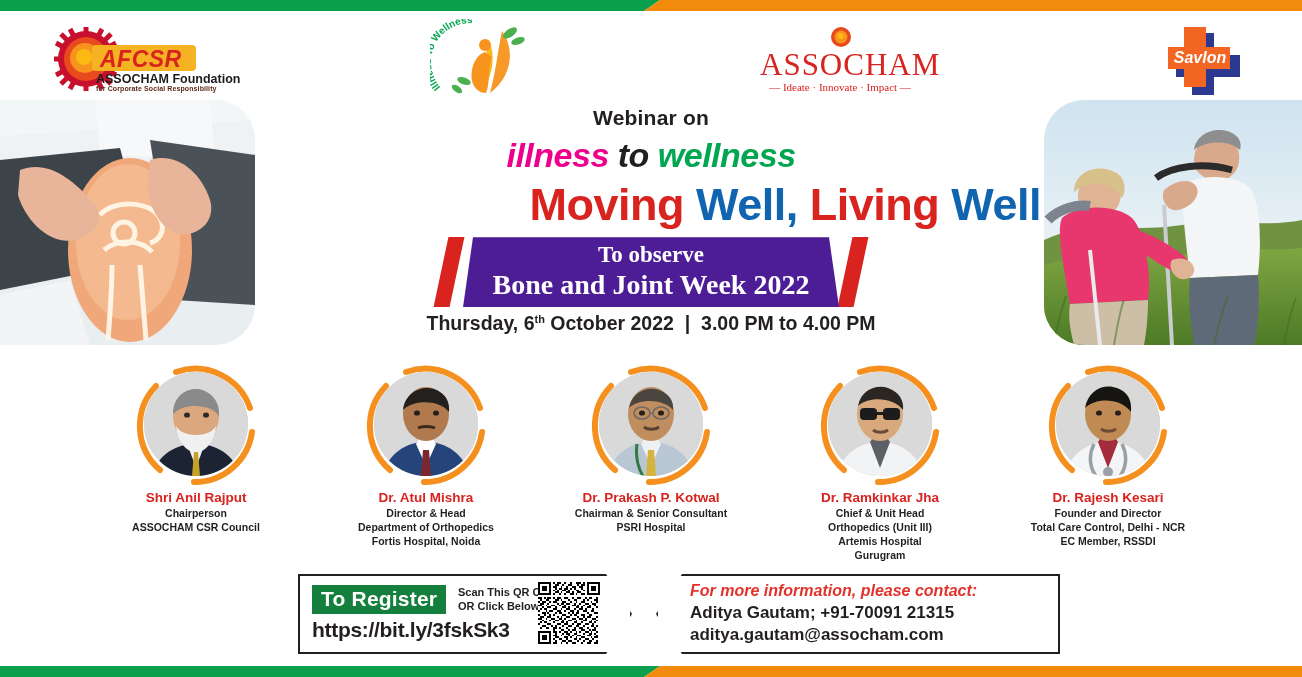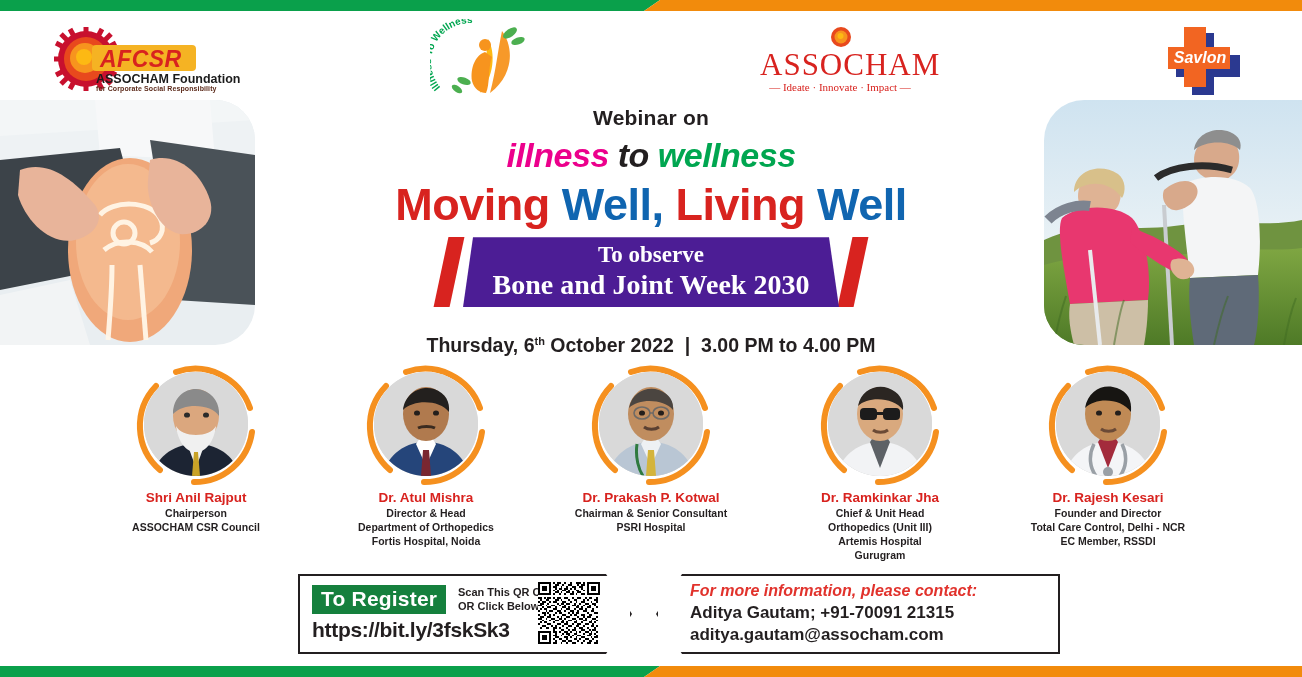--- a/index.html
+++ b/index.html
@@ -57,34 +57,34 @@
   .photo-right{position:absolute;right:0;top:100px;width:258px;height:245px;overflow:hidden;
       border-top-left-radius:40px;border-bottom-left-radius:40px;z-index:10;}
 
   
   .center{position:absolute;left:261px;top:100px;width:780px;height:250px;text-align:center;z-index:15;}
   .webinar-on{margin-top:6px;font-size:21px;font-weight:bold;color:#231f20;letter-spacing:.2px;}
   .itw-line{margin-top:6px;font-size:34px;font-weight:bold;font-style:italic;letter-spacing:-.5px;}
   .itw-line .ill{color:#ec008c;}
   .itw-line .to{color:#231f20;}
   .itw-line .well{color:#00a650;}
-  .main-title{margin-top:6px;font-size:45px;font-weight:bold;letter-spacing:-.5px;line-height:1.05;}
+  .main-title{margin-top:6px;font-size:45px;font-weight:bold;letter-spacing:-.5px;line-height:1.05;text-align:right;}
   .main-title .red{color:#d8231f;}
   .main-title .blue{color:#1065b0;}
 
   .observe-wrap{position:relative;margin:9px auto 0;width:420px;height:70px;}
   .observe-wrap .slash{position:absolute;top:0;width:16px;height:70px;background:#d8231f;}
   .observe-wrap .slash.l{left:0;transform:skewX(-12deg);}
   .observe-wrap .slash.r{right:0;transform:skewX(-12deg);}
   .observe-box{position:absolute;left:22px;top:0;width:376px;height:70px;background:#4c1d95;
       clip-path:polygon(10px 0,calc(100% - 10px) 0,100% 100%,0 100%);
       font-family:"Liberation Serif",serif;color:#ffffff;}
   .observe-box .o1{margin-top:5px;font-size:23px;font-weight:bold;}
   .observe-box .o2{margin-top:1px;font-size:28px;font-weight:bold;}
-  .date-line{margin-top:27px;font-size:19.5px;font-weight:bold;color:#231f20;}
+  .date-line{margin-top:5px;font-size:19.5px;font-weight:bold;color:#231f20;}
   .date-line sup{font-size:11px;}
 
   
   .speakers{position:absolute;left:0;top:352px;width:1302px;height:205px;z-index:15;}
   .spk{position:absolute;top:0;width:232px;text-align:center;}
   .spk .ringwrap{position:relative;width:132px;height:132px;margin:6px auto 0;}
   .spk .avatar{position:absolute;left:14px;top:14px;width:104px;height:104px;border-radius:50%;
       overflow:hidden;background:#d9d9d9;}
   .spk .ring{position:absolute;left:0;top:0;width:132px;height:132px;}
   .spk .nm{font-size:13.5px;font-weight:bold;color:#d8231f;line-height:1.15;}
@@ -266,21 +266,21 @@
     <span class="blue">Well,</span>
     <span class="red">Living</span>
     <span class="blue">Well</span>
   </div>
 
   <div class="observe-wrap">
     <div class="slash l"></div>
     <div class="slash r"></div>
     <div class="observe-box">
       <div class="o1">To observe</div>
-      <div class="o2">Bone and Joint Week 2030</div>
+      <div class="o2">Bone and Joint Week 2022</div>
     </div>
   </div>
 
   <div class="date-line">
     <span>Thursday, 6</span><sup>th</sup><span> October 2022</span>
     &nbsp;<span>|</span>&nbsp;
     <span>3.00 PM to 4.00 PM</span>
   </div>
 </div>
 

